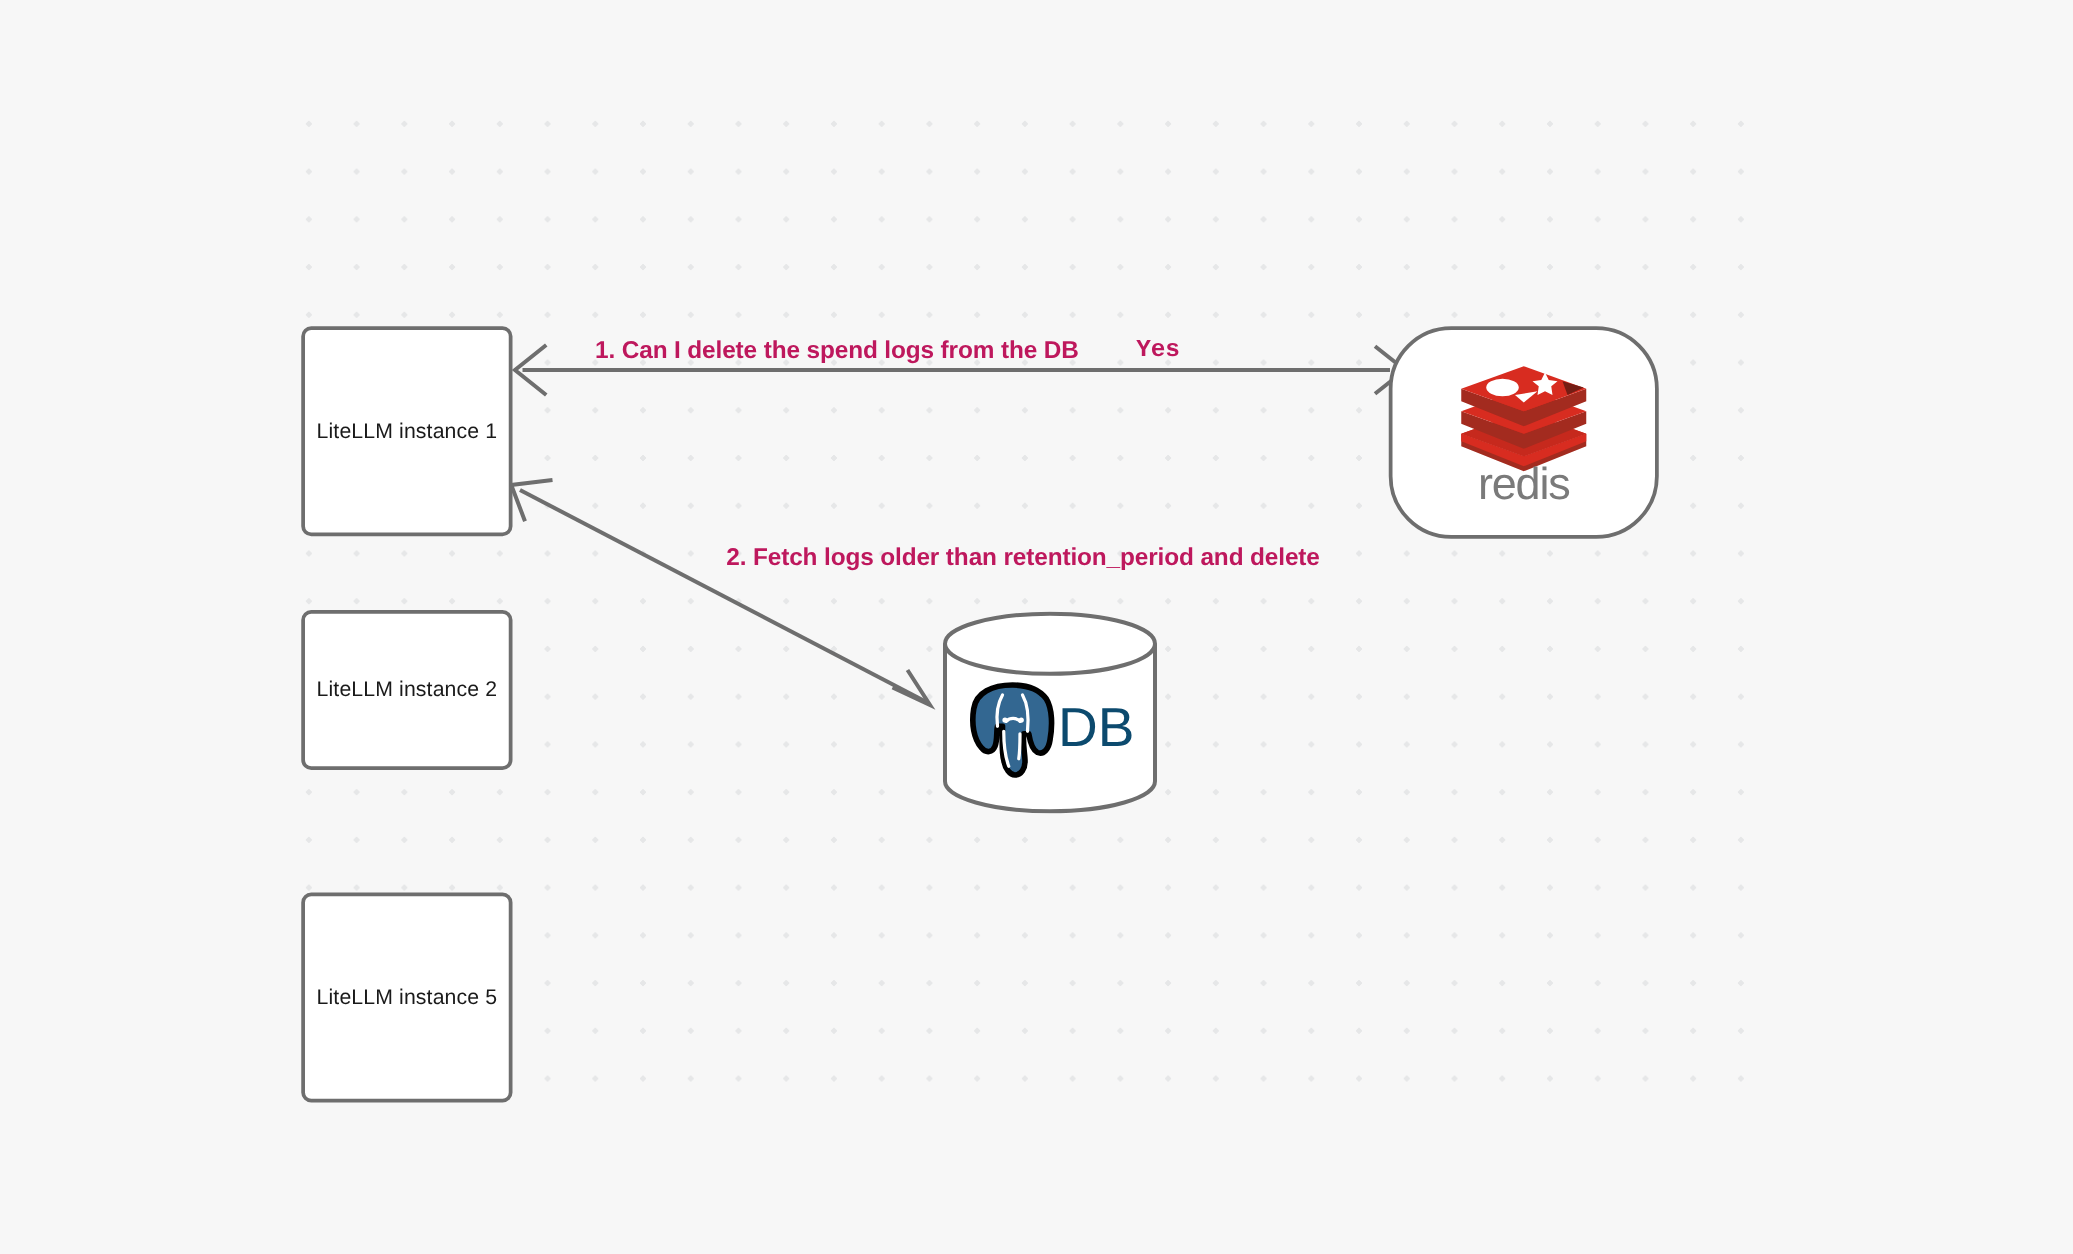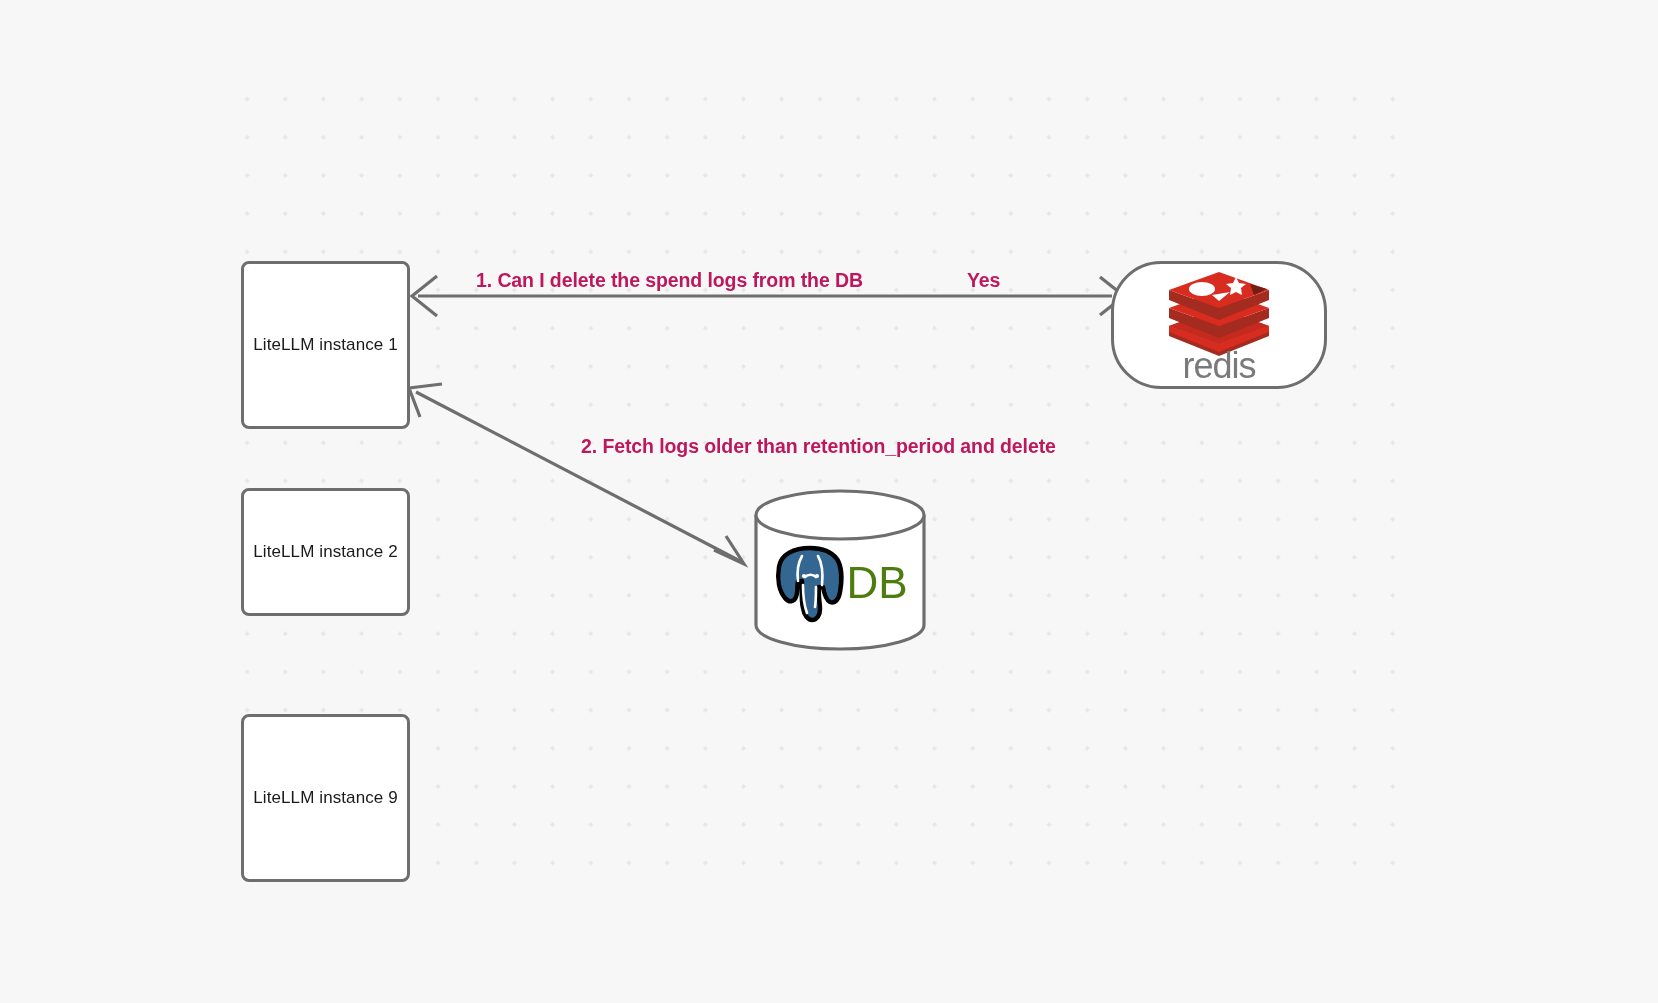--- a/index.html
+++ b/index.html
@@ -50,21 +50,21 @@
   #litellm-1 { left: 241px; top: 261px; width: 169px; height: 168px; }
   #litellm-2 { left: 241px; top: 488px; width: 169px; height: 128px; }
   #litellm-3 { left: 241px; top: 714px; width: 169px; height: 168px; }
 
   
   #redis-node {
     position: absolute;
     left: 1111px;
     top: 261px;
     width: 216px;
-    height: 128px;
+    height: 170px;
     background: #ffffff;
     border: 3px solid #6e6e6e;
     border-radius: 50px;
     box-sizing: border-box;
     display: flex;
     flex-direction: column;
     align-items: center;
     justify-content: center;
   }
   #redis-logo { width: 150px; height: 118px; display:block; }
@@ -85,21 +85,21 @@
     display: flex;
     align-items: center;
     justify-content: center;
     padding-top: 26px;
     box-sizing: border-box;
   }
   #pg-elephant { width: 76px; height: 80px; display:block; }
   #db-text {
     font-size: 44px;
     font-weight: 500;
-    color: #4d7c0f;
+    color: #0c4a6e;
     font-family: "Liberation Sans", sans-serif;
     line-height: 1;
     margin-left: -2px;
   }
 
   
   #edges {
     position: absolute;
     left: 0; top: 0;
     width: 1658px; height: 1003px;
@@ -122,21 +122,21 @@
   .edge-label {
     position: absolute;
     font-family: "Liberation Sans", sans-serif;
     font-weight: bold;
     font-size: 19.5px;
     color: #be185d;
     white-space: nowrap;
     letter-spacing: -0.1px;
   }
   #label-1 { left: 476px; top: 269px; }
-  #label-yes { left: 967px; top: 269px; }
+  #label-yes { left: 909px; top: 269px; font-family: Liberation Mono, monospace; }
   #label-2 { left: 581px; top: 435px; }
 </style>
 </head>
 <body>
 
 <div id="canvas">
 
   <div id="dot-grid"></div>
 
   <svg id="edges" width="1658" height="1003" viewBox="0 0 1658 1003">
@@ -162,21 +162,21 @@
 
   <div class="node-box" id="litellm-1">
     <span class="node-label">LiteLLM instance 1</span>
   </div>
 
   <div class="node-box" id="litellm-2">
     <span class="node-label">LiteLLM instance 2</span>
   </div>
 
   <div class="node-box" id="litellm-3">
-    <span class="node-label">LiteLLM instance 9</span>
+    <span class="node-label">LiteLLM instance 5</span>
   </div>
 
   <div id="redis-node">
     <svg id="redis-logo" viewBox="0 0 150 118" xmlns="http://www.w3.org/2000/svg">
 
       <g>
         <path d="M75 78 L125 60 L125 70 L75 90 L25 70 L25 60 Z" fill="#a32b1f"></path>
         <path d="M75 78 L125 60 L125 66 L75 86 L25 66 L25 60 Z" fill="#d82c20"></path>
         <path d="M25 60 L75 42 L125 60 L75 78 Z" fill="#d82c20"></path>
         <path d="M25 60 L75 42 L125 60 L75 78 Z" fill="#c6291d"></path>

